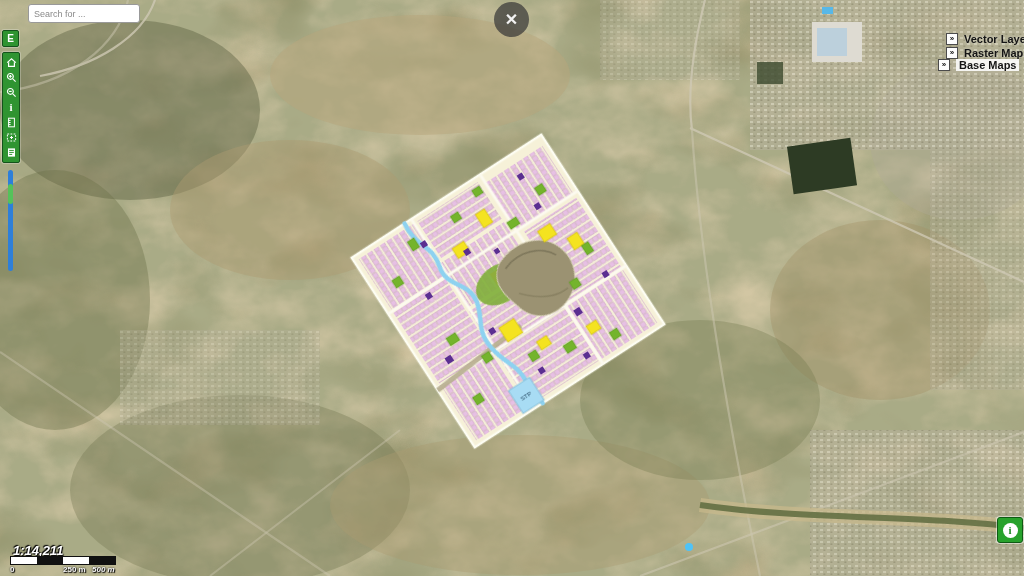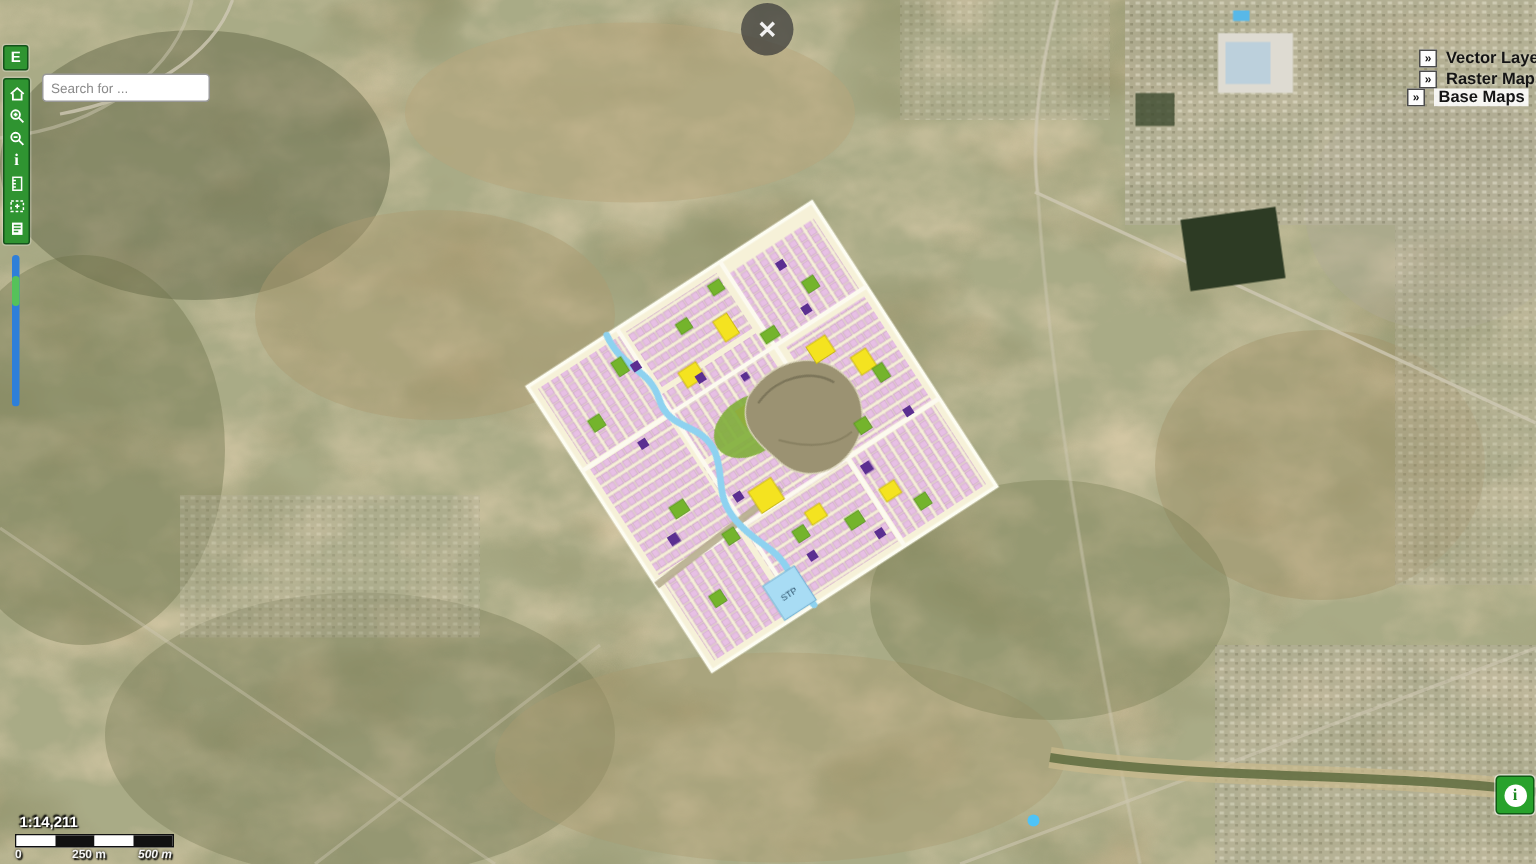--- a/index.html
+++ b/index.html
@@ -3,21 +3,21 @@
 <meta charset="utf-8">
 <style>
   html,body{margin:0;padding:0;background:#222;}
   #app{position:relative;width:1024px;height:576px;overflow:hidden;
        font-family:"Liberation Sans",sans-serif;}
   #basemap{position:absolute;inset:0;}
 
   
   #searchbox{position:absolute;left:28px;top:4px;width:100px;height:15px;
     border:1px solid #999;border-radius:3px;background:#fff;color:#333;
-    font-size:9px;padding:1px 5px;outline:none;margin-top:45px;}
+    font-size:9px;padding:1px 5px;outline:none;}
   #searchbox::placeholder{color:#8a8a8a;}
 
   
   #closebtn{position:absolute;left:494px;top:2px;width:35px;height:35px;
     border-radius:50%;background:rgba(55,55,55,.72);color:#f2f2f2;
     display:flex;align-items:center;justify-content:center;
     font-size:16px;font-weight:bold;cursor:pointer;}
 
   
   .greenbtn{background:#2f9431;border:1px solid #14531b;box-shadow:0 0 0 1px rgba(255,255,255,.25);}
@@ -38,29 +38,29 @@
   
   .layerrow{position:absolute;display:flex;align-items:center;gap:6px;}
   .expander{width:10px;height:10px;background:#fdfdfd;border:1px solid #4b4b4b;
     font-size:8px;line-height:9px;text-align:center;color:#111;cursor:pointer;
     font-weight:bold;flex:0 0 auto;}
   .layerlabel{font-size:11px;font-weight:bold;color:#151515;cursor:pointer;
     text-shadow:0 0 3px rgba(255,255,255,.45);white-space:nowrap;}
   .layerlabel.hl{background:rgba(255,255,255,.88);padding:0 3px;text-shadow:none;}
 
   
-  #scaleratio{position:absolute;left:13px;top:543px;font-size:10px;font-weight:bold;
-    color:#fff;text-shadow:0 0 2px #000,1px 1px 1px #000,-1px -1px 1px #000;}
+  #scaleratio{position:absolute;left:13px;top:543px;font-size:13px;font-weight:bold;
+    color:#fff;text-shadow:0 0 2px #000,1px 1px 1px #000,-1px -1px 1px #000;font-style:italic;}
   #scalebar{position:absolute;left:10px;top:556px;width:104px;height:7px;
     border:1px solid #101010;display:flex;background:#fff;}
   #scalebar span{flex:1;}
   .seg-b{background:#111;} .seg-w{background:#fff;}
   .scaletick{position:absolute;top:565px;font-size:8px;font-weight:bold;color:#f4f4f4;
     text-shadow:0 0 2px #000,1px 1px 1px #000;}
-  #tick0{left:10px;} #tick1{left:48px;} #tick2{left:92px;font-style:italic;}
+  #tick0{left:10px;} #tick1{left:63px;} #tick2{left:92px;font-style:italic;}
 
   
   #infobtn{position:absolute;left:997px;top:517px;width:24px;height:24px;border-radius:3px;
     background:#28a22c;border:1px solid #0f5a14;box-shadow:0 0 0 1px rgba(255,255,255,.5);
     display:flex;align-items:center;justify-content:center;cursor:pointer;}
   #infobtn .circ{width:15px;height:15px;border-radius:50%;background:#fff;
     color:#1d8a22;font-size:11px;font-weight:bold;font-family:"Liberation Serif",serif;
     display:flex;align-items:center;justify-content:center;}
 </style>
 </head>

